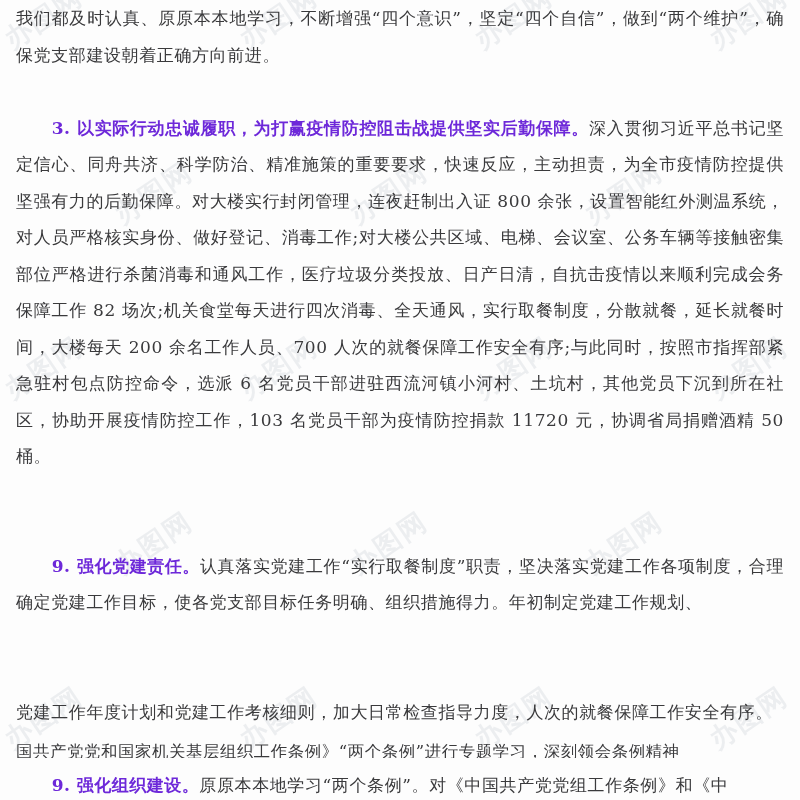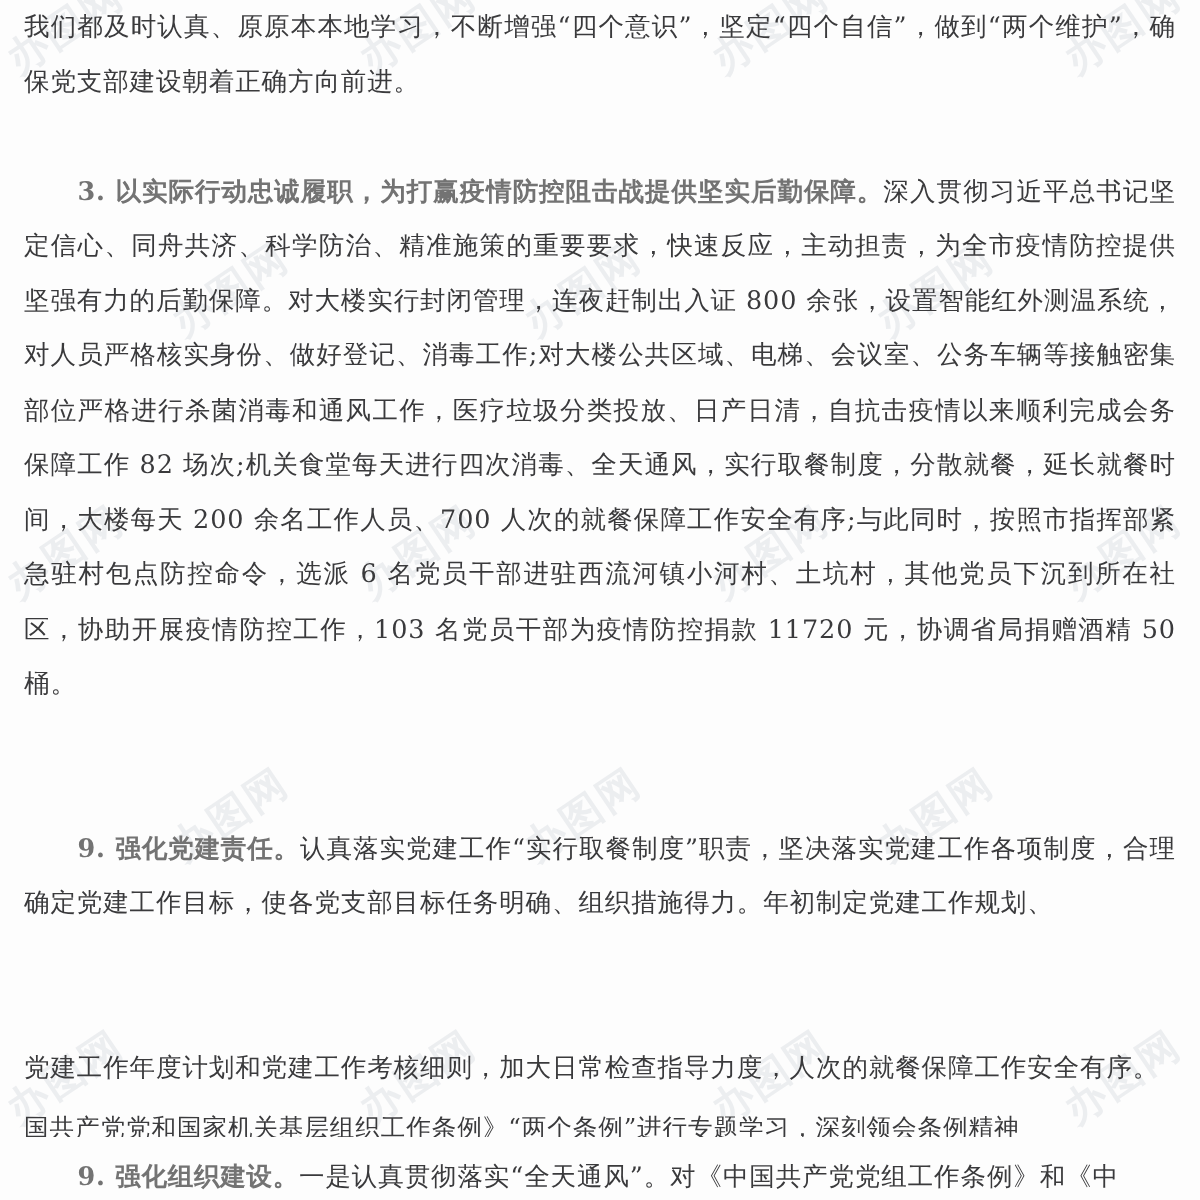--- a/index.html
+++ b/index.html
@@ -72,21 +72,21 @@
     margin: 0;
     color: #2f2f31;
     font-size: 16.6px;
     line-height: 36.5px;
     font-weight: 700;
     text-indent: 2.1em;
     letter-spacing: 0.8px;
   }
   .bold-run {
     font-weight: 700;
-    color: #737373;
+    color: #6d28d9;
     letter-spacing: 0.5px;
   }
 
   .spacer-line { height: 36.5px; }
   .spacer-gap  { height: 73px; }
   .spacer-small{ height: 36.5px; }
 
   
   #top-clip {
     position: absolute;
@@ -170,21 +170,21 @@
     <div class="spacer-line"></div>
 
     <p class="para indent"><span class="bold-run">9. 强化党建责任。</span><span>认真落实党建工作“实行取餐制度”职责，坚决落实党建工作各项制度，合理确定党建工作目标，使各党支部目标任务明确、组织措施得力。年初制定党建工作规划、</span></p>
 
     <div class="spacer-gap"></div>
 
     <p class="para"><span>党建工作年度计划和党建工作考核细则，加大日常检查指导力度，人次的就餐保障工作安全有序。</span></p>
 
     <div class="spacer-small"></div>
 
-    <p class="para indent"><span class="bold-run">9. 强化组织建设。</span><span>一是认真贯彻落实“全天通风”。对《中国共产党党组工作条例》和《中</span></p>
+    <p class="para indent"><span class="bold-run">9. 强化组织建设。</span><span>原原本本地学习“两个条例”。对《中国共产党党组工作条例》和《中</span></p>
 
   </div>
 
   <div id="bottom-clip">
     <p>国共产党党和国家机关基层组织工作条例》“两个条例”进行专题学习，深刻领会条例精神</p>
   </div>
 
 </div>
 
 </body></html>

